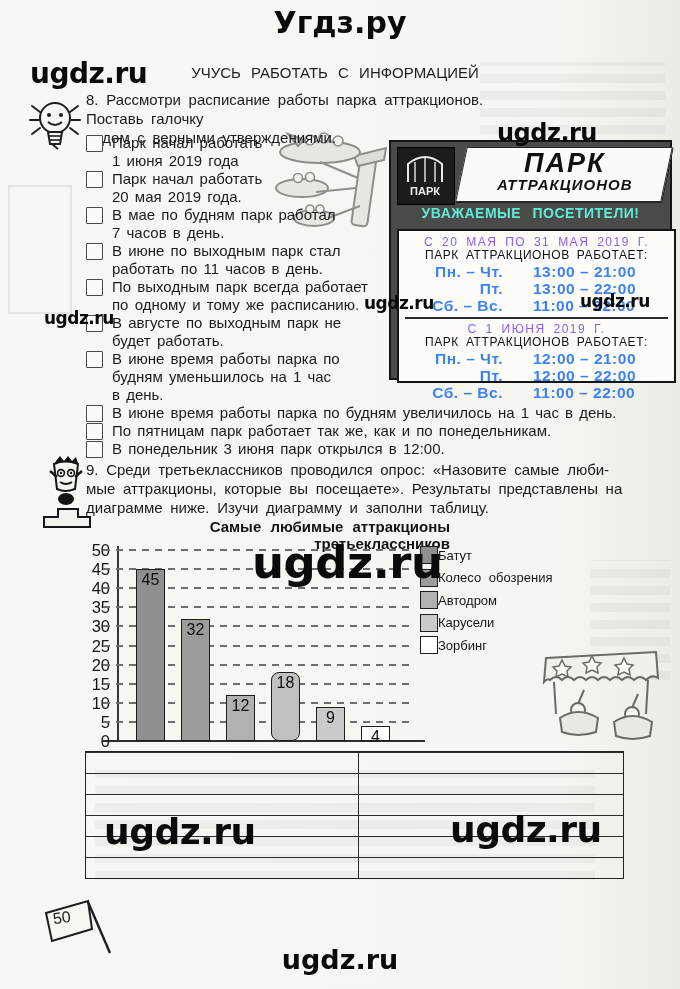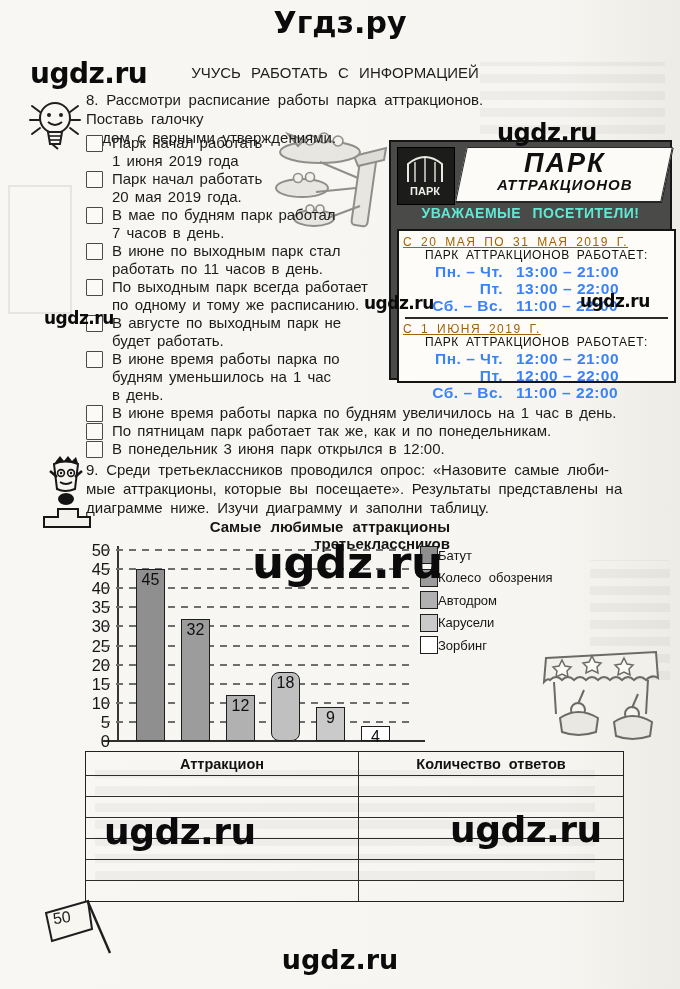--- a/index.html
+++ b/index.html
@@ -36,25 +36,25 @@
   .stmt-text{white-space:pre-line;font-size:15px;line-height:18px;word-spacing:2px;}
   
   .poster{position:absolute;left:389px;top:140px;width:283px;height:240px;background:#4a4a48;border:2px solid #161616;box-sizing:border-box;z-index:4;}
   .poster-logo{position:absolute;left:6px;top:5px;width:56px;height:56px;background:#1b1b1a;border:1px solid #000;}
   .poster-banner{position:absolute;left:70px;top:5px;width:204px;height:53px;background:#fcfbf8;border:1px solid #2a2a2a;transform:skewX(-12deg);box-shadow:1px 1px 0 #222;}
   .poster-banner-inner{transform:skewX(12deg);text-align:center;color:#101010;}
   .poster-title1{font-size:27px;font-weight:bold;font-style:italic;letter-spacing:2px;line-height:28px;margin-top:1px;}
   .poster-title2{font-size:15px;font-weight:bold;font-style:italic;letter-spacing:1px;line-height:16px;}
   .poster-greeting{position:absolute;left:0;top:63px;width:100%;text-align:center;color:#5eead4;font-weight:bold;font-size:14px;letter-spacing:.5px;word-spacing:7px;}
   .sched-box{position:absolute;left:6px;top:87px;width:267px;height:144px;background:#fdfcf9;border:2px solid #141414;padding:3px 4px;box-sizing:content-box;}
-  .sched-period{font-size:12px;letter-spacing:1.5px;word-spacing:3px;line-height:14px;margin-top:1px;color:#a16207;text-decoration:underline;}
+  .sched-period{text-align:center;font-size:12px;letter-spacing:1.5px;word-spacing:3px;line-height:14px;margin-top:1px;color:#8b5cf6;}
   .sched-sub{text-align:center;font-size:12px;letter-spacing:.6px;word-spacing:3px;line-height:13px;color:#111;}
   .sched-row{display:flex;font-weight:bold;font-size:15.5px;line-height:15.5px;margin-top:1.5px;color:#3b82f6;}
   .sched-days{width:100px;text-align:right;letter-spacing:.5px;}
-  .sched-time{margin-left:13px;letter-spacing:.5px;}
+  .sched-time{margin-left:30px;letter-spacing:.5px;}
   .sched-divider{border-top:2px solid #2b2b2b;margin:4px 2px 3px;}
   
   #chart{position:absolute;inset:0;z-index:5;}
   .chart-title{position:absolute;top:518px;left:110px;width:340px;text-align:right;font-weight:bold;font-size:15px;word-spacing:5px;color:#151515;}
   .ytick{position:absolute;width:32px;text-align:right;font-size:16.5px;color:#161616;}
   .gridline{position:absolute;height:2px;background:repeating-linear-gradient(90deg,#6e6e6e 0 7px,transparent 7px 13px);}
   .axis-y{position:absolute;left:117px;top:546px;width:2px;height:196px;background:#353535;}
   .axis-x{position:absolute;left:103px;top:740px;width:322px;height:2px;background:#2e2e2e;}
   .bar{position:absolute;box-sizing:border-box;border:1.4px solid #1d1d1d;text-align:center;}
   .bar-label{display:block;margin-top:1px;font-size:16px;color:#101010;}
@@ -346,28 +346,20 @@
       <circle cx="38" cy="66" r="7" fill="#f6f5f0"></circle>
       <path d="M20 74 Q38 62 58 74 L56 88 Q38 94 22 88 Z"></path>
       <line x1="38" y1="60" x2="44" y2="46"></line>
       <circle cx="92" cy="70" r="7" fill="#f6f5f0"></circle>
       <path d="M74 78 Q92 66 112 78 L110 92 Q92 98 76 92 Z"></path>
       <line x1="92" y1="64" x2="98" y2="50"></line>
     </g>
   </svg>
 
   <div class="answer-table">
-    <div class="tr head">
-      <div class="td c1">
-          <span class="th-label">Аттракцион</span>
-        </div>
-      <div class="td c2">
-          <span class="th-label">Количество ответов</span>
-        </div>
-    </div>
     <div id="table-body">
         <div class="tr body">
           <div class="td c1"></div>
           <div class="td c2"></div>
         </div>
         <div class="tr body">
           <div class="td c1"></div>
           <div class="td c2"></div>
         </div>
         <div class="tr body">

